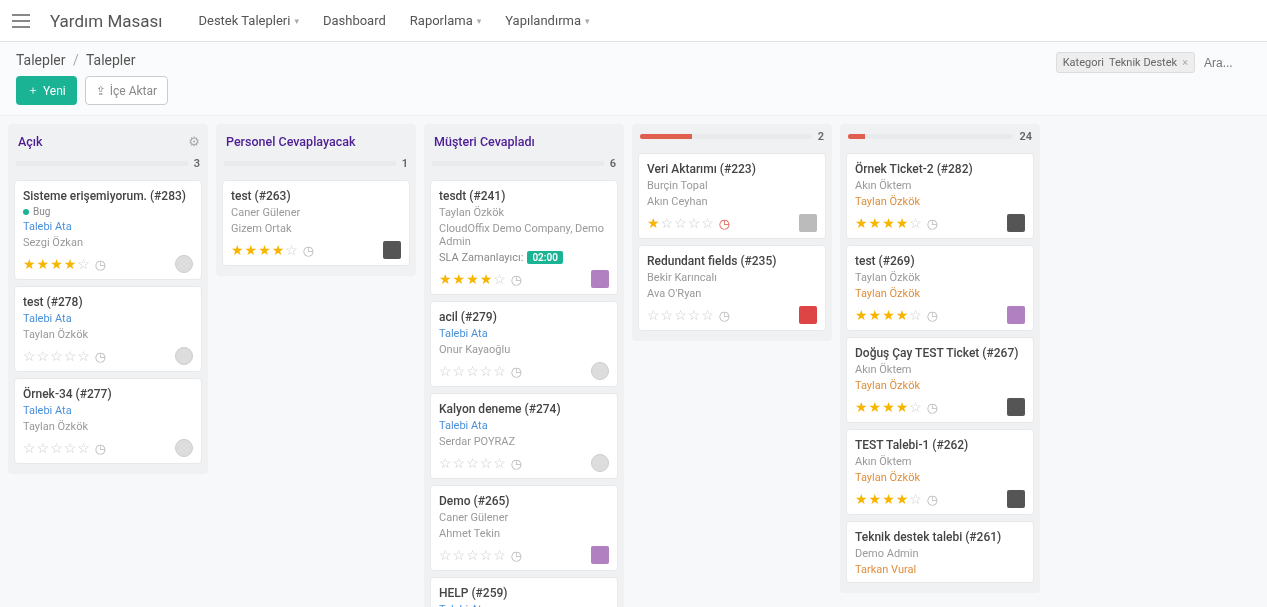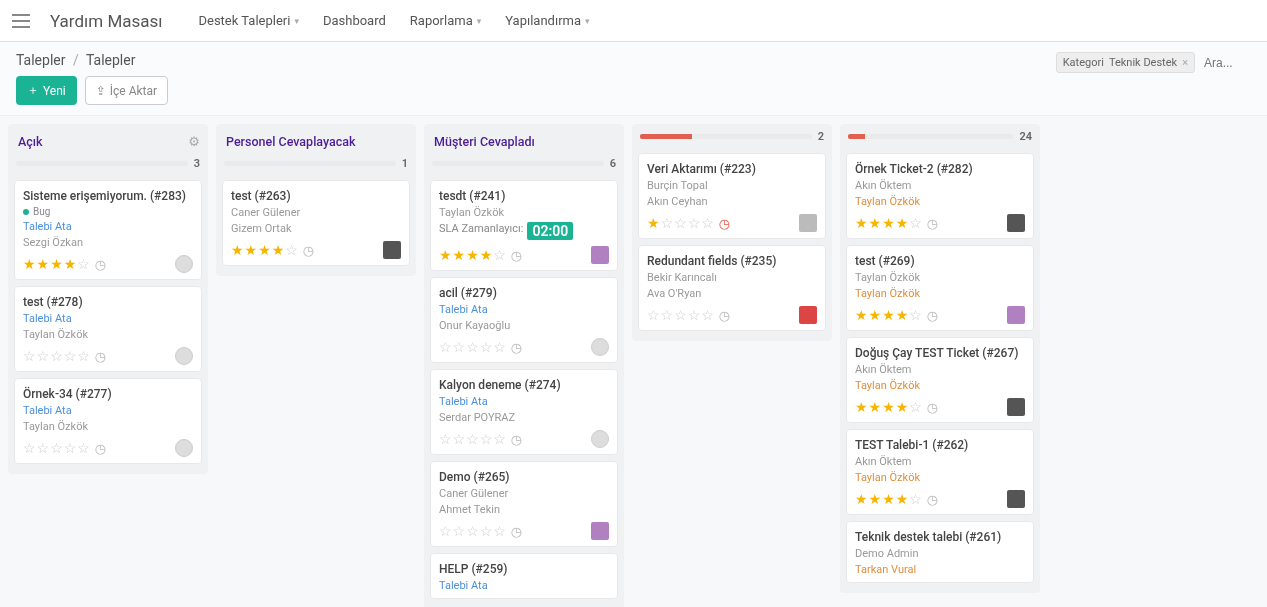--- a/index.html
+++ b/index.html
@@ -39,21 +39,21 @@
 
 .card { background: #fff; border-radius: 4px; padding: 8px 8px 6px 8px; border: 1px solid #e8e8e8; display: flex; flex-direction: column; gap: 3px; position: relative; }
 .card-title { font-size: 12px; color: #444; font-weight: 500; }
 .tag-row { display: flex; gap: 4px; align-items: center; }
 .dot { width: 6px; height: 6px; border-radius: 50%; background: #1ab394; display: inline-block; }
 .tag-txt { font-size: 10px; color: #888; }
 .meta-link { font-size: 11px; color: #4a90d9; cursor: pointer; }
 .meta-grey { font-size: 11px; color: #999; }
 .meta-orange { font-size: 11px; color: #e08e3c; }
 .sla-row { display: flex; align-items: flex-start; gap: 4px; font-size: 11px; color: #888; }
-.sla-badge { background: #1ab394; color: #fff; font-size: 14px; padding: 1px 5px; border-radius: 2px; font-weight: 600; }
+.sla-badge { background: #1ab394; color: #fff; font-size: 10px; padding: 1px 5px; border-radius: 2px; font-weight: 600; }
 .card-foot { display: flex; justify-content: space-between; align-items: center; margin-top: 3px; }
 .stars { display: flex; gap: 1px; align-items: center; }
 .star { font-size: 14px; line-height: 1; }
 .star.on { color: #f7b500; }
 .star.off { color: #ccc; }
 .clock { font-size: 13px; color: #bbb; margin-left: 4px; }
 .clock.red { color: #e06050; }
 .avatar { width: 18px; height: 18px; border-radius: 2px; background: #b080c0; display: inline-block; }
 .avatar.circ { border-radius: 50%; background: #ddd; border:1px solid #ccc; }
 .avatar.red { background: #d44; }
@@ -231,20 +231,21 @@
           <div class="col-bar">
             <span class="fill" style="width:0%"></span>
           </div>
         </div>
       <span class="col-count">6</span>
     </div>
     <div class="card">
       <div class="card-title">tesdt (#241)</div>
 
       <div class="meta-grey">Taylan Özkök</div>
+      <div class="meta-grey">CloudOffix Demo Company, Demo Admin</div>
       <div class="sla-row">
           <span>SLA Zamanlayıcı:</span>
           <span class="sla-badge">02:00</span>
         </div>
       <div class="card-foot">
           <div class="stars">
             <span class="star on">★</span>
             <span class="star on">★</span>
             <span class="star on">★</span>
             <span class="star on">★</span>

